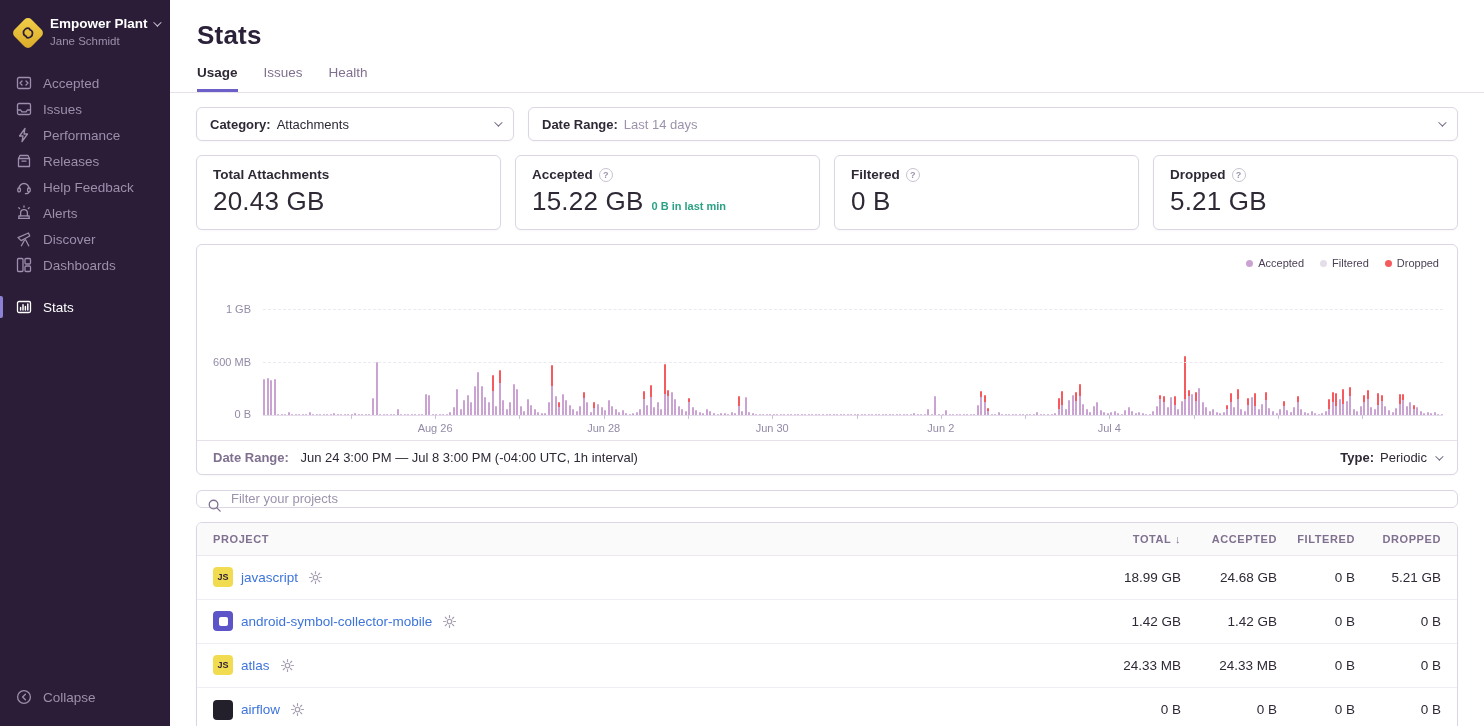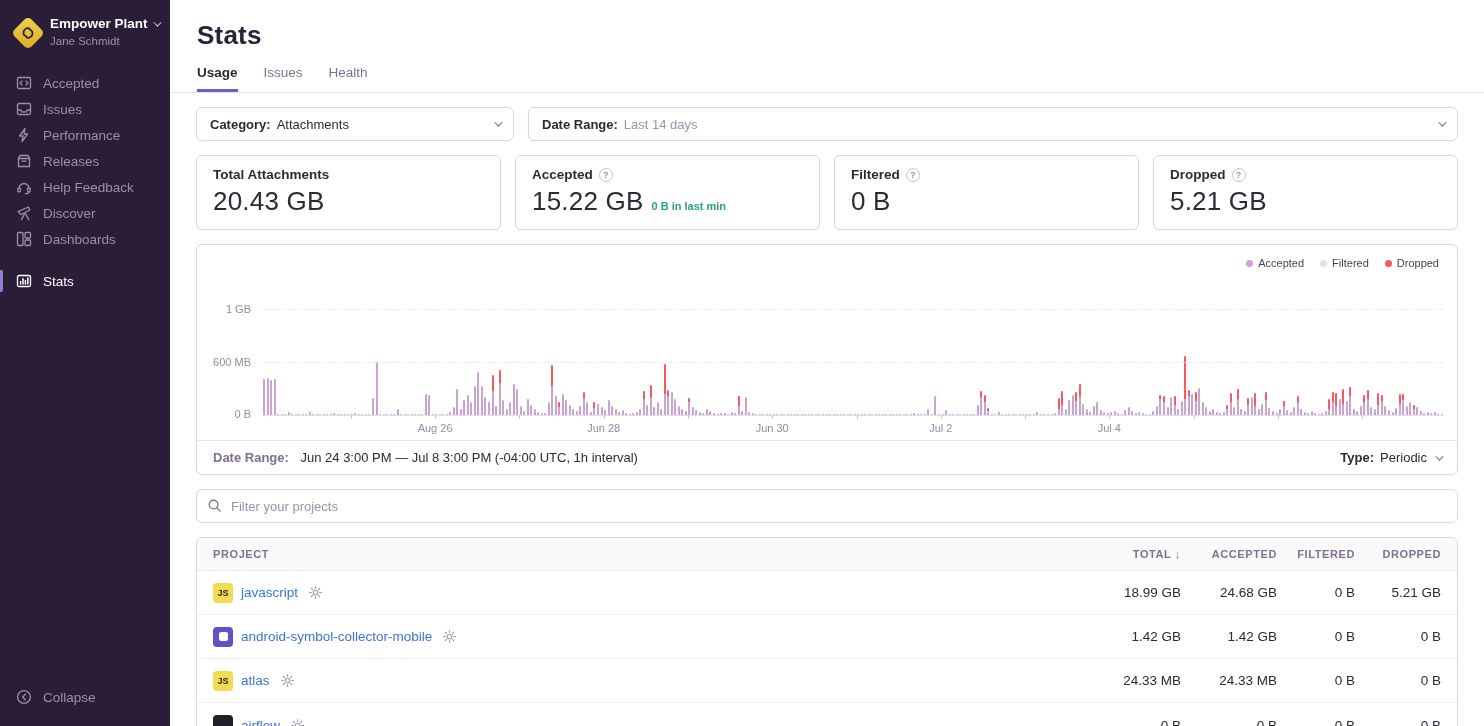--- a/index.html
+++ b/index.html
@@ -82,21 +82,21 @@
   .chart-footer { border-top:1px solid #e7e1ec; padding:9px 16px; display:flex; align-items:center;
     justify-content:space-between; font-size:13px; }
   .cf-left .lbl { color:#80708f; font-weight:700; margin-right:8px; }
   .cf-left .val { color:#2f2936; }
   .cf-right { display:flex; align-items:center; gap:6px; color:#2f2936; cursor:pointer; }
   .cf-right .lbl { font-weight:700; }
   .cf-right .chev { border-color:#6f6580; margin-left:2px; }
 
   
   .search-box { position:relative; margin-bottom:14px; }
-  .search-box input { width:100%; height:34px; border:1px solid #dcd5e4; border-radius:6px;
+  .search-box input { width:100%; height:18px; border:1px solid #dcd5e4; border-radius:6px;
     padding:0 12px 0 34px; font-size:13px; color:#7f1d1d; outline:none; font-family:inherit; }
   .search-box input::placeholder { color:#9c92ac; }
   .search-icon { position:absolute; left:11px; top:9px; }
 
   
   .table-card { border:1px solid #dcd5e4; border-radius:6px; overflow:hidden; background:#fff;
     box-shadow:0 1px 2px rgba(43,29,56,.03); }
   .t-header { display:grid; grid-template-columns:1fr 112px 96px 78px 86px; background:#fafafb;
     border-bottom:1px solid #ece7f0; padding:10px 16px; }
   .t-header .th { font-size:11px; font-weight:700; letter-spacing:.6px; color:#80708f; cursor:pointer; }
@@ -161,20 +161,28 @@
         <span>Releases</span>
       </div>
       <div class="nav-item">
         <svg width="16" height="16" viewBox="0 0 16 16">
           <path d="M3 9.5a5 5 0 0 1 10 0" fill="none" stroke="currentColor" stroke-width="1.3" stroke-linecap="round" stroke-linejoin="round"></path>
           <rect x="1.8" y="8.8" width="2.6" height="4" rx="1.1" fill="none" stroke="currentColor" stroke-width="1.3" stroke-linecap="round" stroke-linejoin="round"></rect>
           <rect x="11.6" y="8.8" width="2.6" height="4" rx="1.1" fill="none" stroke="currentColor" stroke-width="1.3" stroke-linecap="round" stroke-linejoin="round"></rect>
           <path d="M13 12.8c0 1.4-2 1.9-3.6 1.9" fill="none" stroke="currentColor" stroke-width="1.3" stroke-linecap="round" stroke-linejoin="round"></path>
         </svg>
         <span>Help Feedback</span>
+      </div>
+      <div class="nav-item">
+        <svg width="16" height="16" viewBox="0 0 16 16">
+          <path d="M4.6 10.8V8a3.4 3.4 0 0 1 6.8 0v2.8" fill="none" stroke="currentColor" stroke-width="1.3" stroke-linecap="round" stroke-linejoin="round"></path>
+          <path d="M2.6 13.4h10.8M2.9 10.8h10.2v2.6H2.9z" fill="none" stroke="currentColor" stroke-width="1.3" stroke-linecap="round" stroke-linejoin="round"></path>
+          <path d="M8 2.2V1M3.7 3.6l-.9-.9M12.3 3.6l.9-.9" fill="none" stroke="currentColor" stroke-width="1.3" stroke-linecap="round" stroke-linejoin="round"></path>
+        </svg>
+        <span>Alerts</span>
       </div>
       <div class="nav-item">
         <svg width="16" height="16" viewBox="0 0 16 16">
           <path d="M2 6.6L12.4 2l1.3 3L5.2 9.6z" fill="none" stroke="currentColor" stroke-width="1.3" stroke-linecap="round" stroke-linejoin="round"></path>
           <path d="M8.4 9.2l-3 5.6M9.6 8.7l3.1 6.1" fill="none" stroke="currentColor" stroke-width="1.3" stroke-linecap="round" stroke-linejoin="round"></path>
         </svg>
         <span>Discover</span>
       </div>
       <div class="nav-item">
         <svg width="16" height="16" viewBox="0 0 16 16">
@@ -1356,21 +1364,21 @@
             <div class="xtick" style="left: 50.2976%;"></div>
             <div class="xtick" style="left: 57.4405%;"></div>
             <div class="xtick" style="left: 64.5833%;"></div>
             <div class="xtick" style="left: 71.7262%;"></div>
             <div class="xtick" style="left: 78.869%;"></div>
             <div class="xtick" style="left: 86.0119%;"></div>
             <div class="xtick" style="left: 93.1548%;"></div>
             <span class="xlab" style="left: 14.5833%;">Aug 26</span>
             <span class="xlab" style="left: 28.869%;">Jun 28</span>
             <span class="xlab" style="left: 43.1548%;">Jun 30</span>
-            <span class="xlab" style="left: 57.4405%;">Jul 2</span>
+            <span class="xlab" style="left: 57.4405%;">Jun 2</span>
             <span class="xlab" style="left: 71.7262%;">Jul 4</span>
           </div>
       </div>
       <div class="chart-footer">
         <div class="cf-left">
           <span class="lbl">Date Range:</span>
           <span class="val">Jun 24 3:00 PM — Jul 8 3:00 PM (-04:00 UTC, 1h interval)</span>
         </div>
         <div class="cf-right">
           <span class="lbl">Type:</span>

